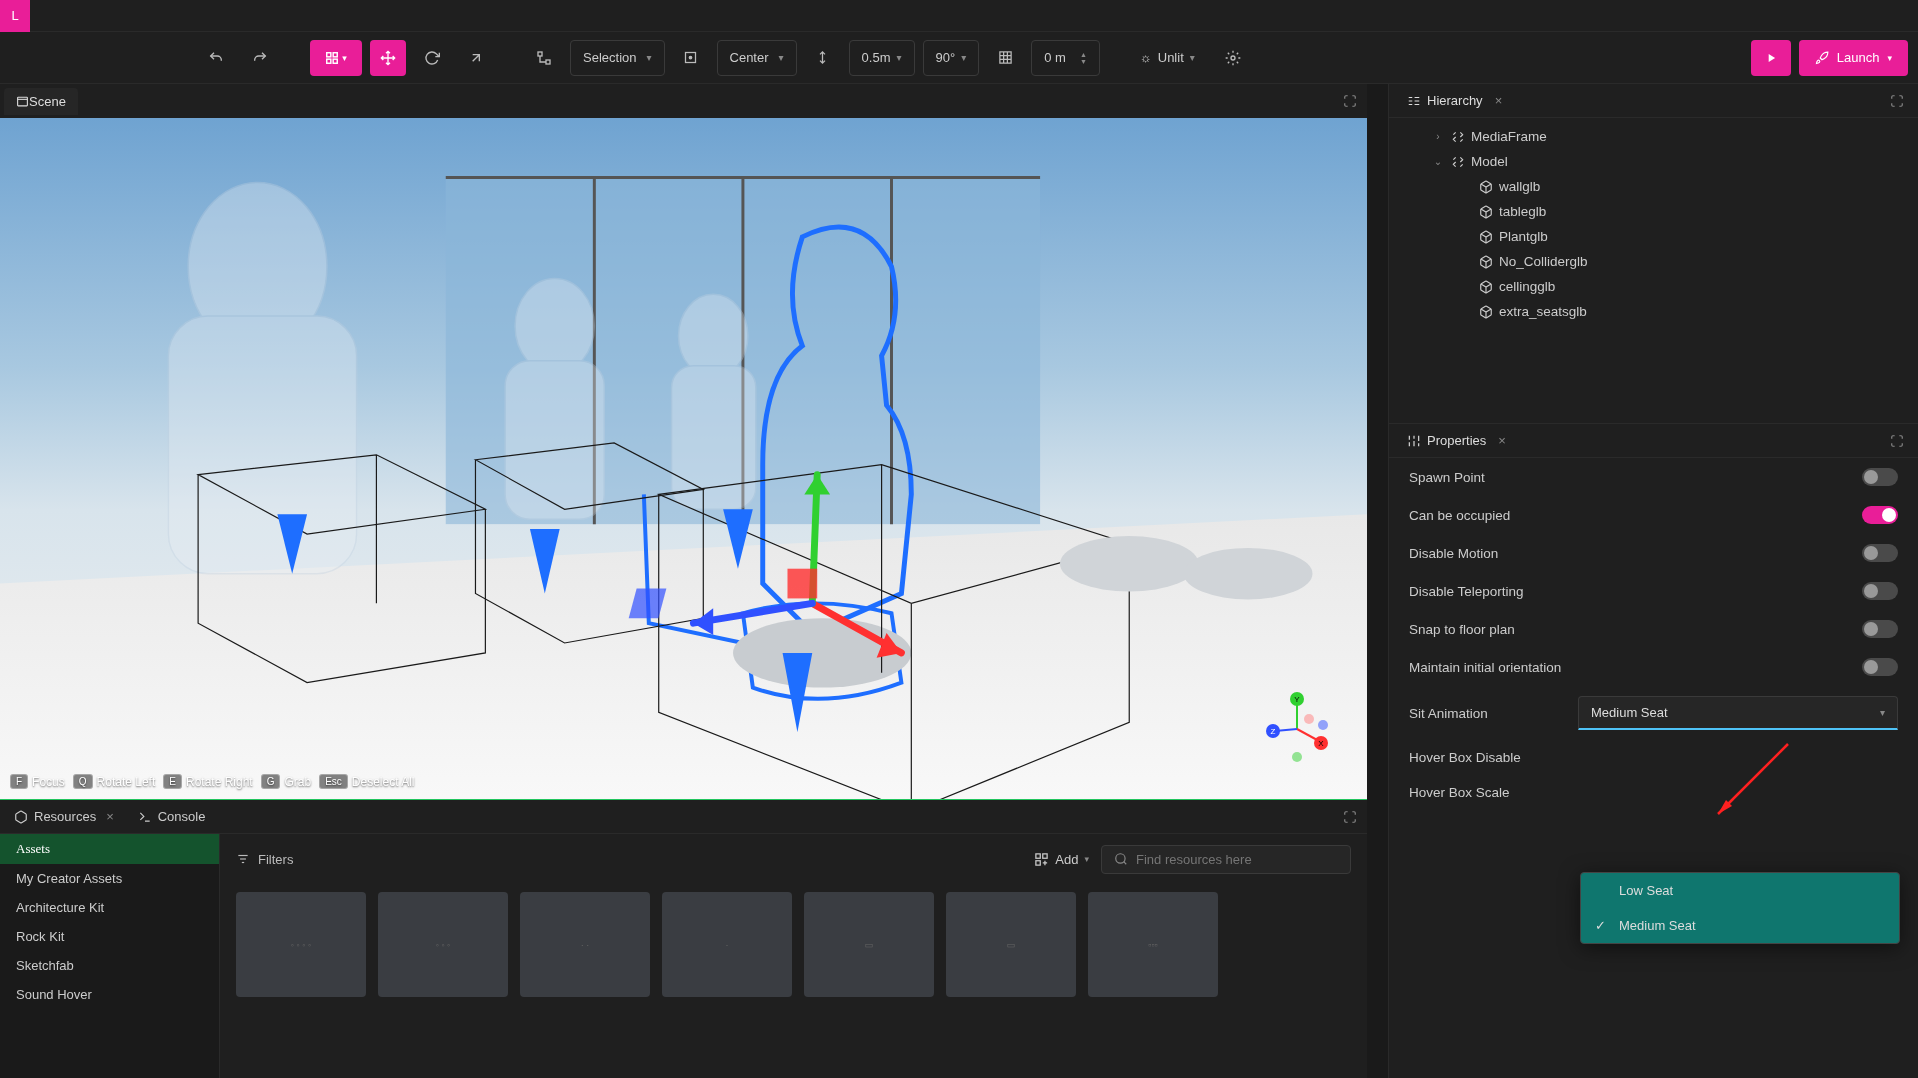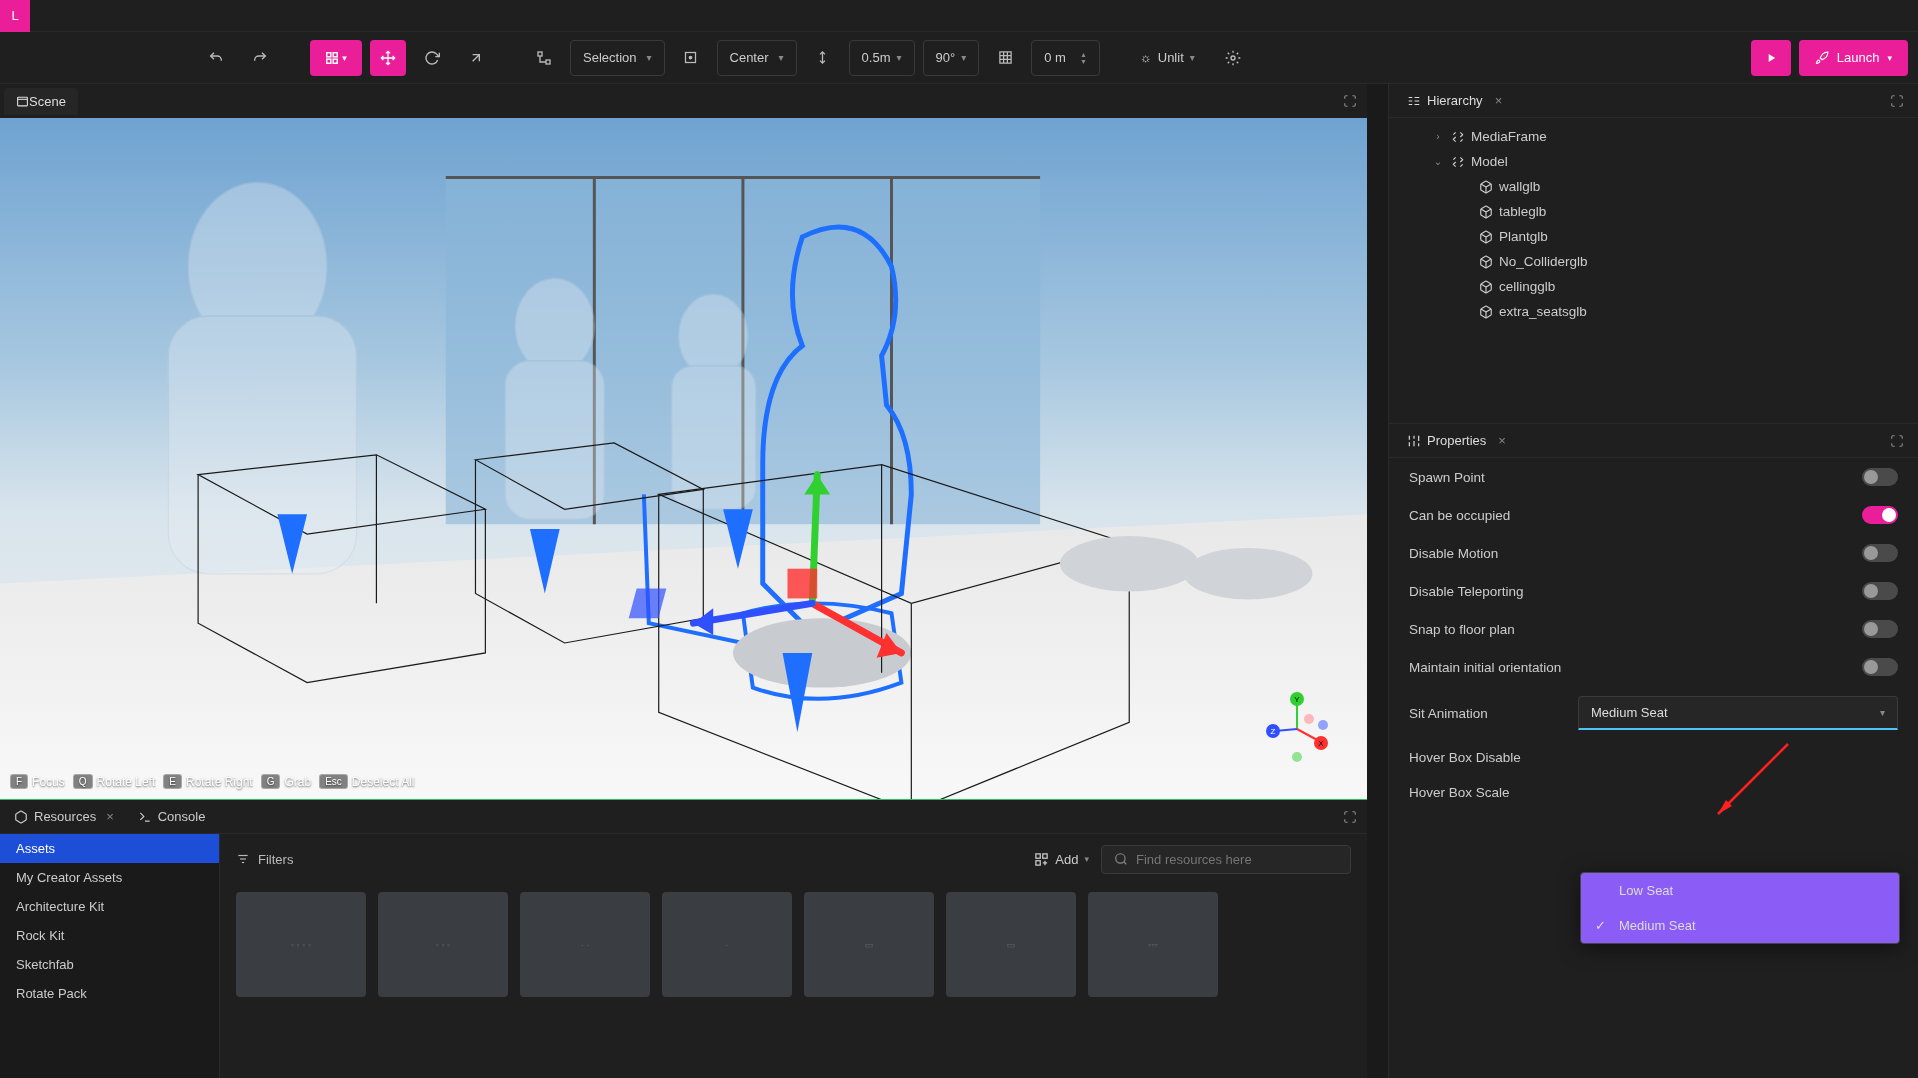--- a/index.html
+++ b/index.html
@@ -26,21 +26,21 @@
 .viewport-hints { position: absolute; bottom: 10px; left: 10px; display: flex; gap: 8px; color: #fff; font-size: 12px; text-shadow: 0 1px 2px rgba(0,0,0,0.6);}
 .hint { display: flex; align-items: center; gap: 4px; }
 .key { background: rgba(50,50,50,0.6); border: 1px solid rgba(255,255,255,0.3); border-radius: 3px; padding: 1px 5px; font-size: 10px; }
 .axis-gizmo { position: absolute; bottom: 30px; right: 30px; width: 80px; height: 80px; }
 .bottom-panel { height: 279px; background: #1f1f1f; border-top: 1px solid #22c55e; display: flex; }
 .resources-sidebar { width: 220px; background: #1a1a1a; border-right: 1px solid #2a2a2a; display: flex; flex-direction: column; }
 .panel-tabs { height: 34px; display: flex; align-items: center; padding: 0 4px; gap: 4px; border-bottom: 1px solid #2a2a2a; }
 .panel-tab { display: flex; align-items: center; gap: 6px; padding: 6px 10px; color: #ccc; cursor: pointer; }
 .panel-tab .close { color: #888; margin-left: 4px;}
 .res-list-item { padding: 7px 16px; cursor: pointer; color: #ccc; font-size: 13px;}
-.res-list-item.active { background: #1d4ed8; color: #fff; }
+.res-list-item.active { background: #14532d; color: #fff; font-family: Liberation Serif, serif; }
 .res-content { flex: 1; display: flex; flex-direction: column; }
 .res-toolbar { height: 50px; display: flex; align-items: center; padding: 0 16px; gap: 12px; }
 .filters-btn { display: flex; align-items: flex-start; gap: 8px; cursor: pointer; color: #bbb; }
 .add-btn { display: flex; align-items: center; gap: 6px; cursor: pointer; margin-left: auto; color: #ccc; }
 .search-box { display: flex; align-items: center; gap: 8px; background: #262626; border: 1px solid #3a3a3a; border-radius: 4px; padding: 6px 12px; width: 250px; }
 .search-box input { background: transparent; border: none; outline: none; color: #ccc; flex: 1; font-size: 13px;}
 .asset-grid { display: flex; gap: 12px; padding: 8px 16px; overflow: hidden; }
 .asset-thumb { width: 130px; height: 105px; background: #3a3d42; border-radius: 4px; display:flex; align-items:center; justify-content:center; color:#666; font-size:9px;}
 .right-panel { width: 530px; background: #1f1f1f; border-left: 1px solid #2a2a2a; display: flex; flex-direction: column; margin-left: 21px; }
 .hierarchy { border-bottom: 1px solid #2a2a2a; height: 340px; overflow:hidden; }
@@ -51,21 +51,21 @@
 .tree-indent { display: inline-block; }
 .chev { width: 14px; font-size: 10px; color: #888; text-align:center;}
 .properties { flex: 1; overflow: visible; position: relative; }
 .prop-row { display: flex; align-items: center; padding: 10px 20px; gap: 12px; }
 .prop-label { flex: 1; color: #ccc; font-size: 13.5px;}
 .toggle { width: 36px; height: 18px; background: #4a4a4a; border-radius: 9px; position: relative; cursor: pointer; flex-shrink:0;}
 .toggle::after { content: ''; position: absolute; width: 14px; height: 14px; background: #999; border-radius: 50%; top: 2px; left: 2px; transition: all .15s; }
 .toggle.on { background: #e91e98; }
 .toggle.on::after { left: 20px; background: #fff; }
 .dropdown-field { flex: 0 0 320px; background: #262626; border: 1px solid #3a3a3a; border-bottom: 2px solid #4fc3f7; border-radius: 4px 4px 0 0; padding: 8px 12px; display: flex; align-items: center; justify-content: space-between; cursor: pointer; color: #ddd;}
-.dropdown-menu { position: absolute; right: 18px; width: 320px; background: #8b5cf6; border: 1px solid #444; border-radius: 4px; box-shadow: 0 4px 20px rgba(0,0,0,0.5); z-index: 100; }
+.dropdown-menu { position: absolute; right: 18px; width: 320px; background: #0f766e; border: 1px solid #444; border-radius: 4px; box-shadow: 0 4px 20px rgba(0,0,0,0.5); z-index: 100; }
 .dropdown-option { padding: 10px 14px; display: flex; align-items: center; gap: 10px; cursor: pointer; color: #ddd;}
 .check-slot { width: 14px; }
 .annotation-arrow { position: absolute; color: #ff2020; font-size: 40px; pointer-events: none; z-index: 50;}
 .ico { display:inline-flex; align-items:center; justify-content:center;}
 svg { display: block; }
 .cube-ico { width:14px; height:14px; }
 .scene-3d { position:absolute; inset:0;}
 </style>
 </head>
 <body>
@@ -344,21 +344,21 @@
               </svg>
             </div>
         </div>
         <div style="display:flex;flex:1">
           <div class="resources-sidebar" id="res-sidebar">
               <div class="res-list-item active">Assets</div>
               <div class="res-list-item">My Creator Assets</div>
               <div class="res-list-item">Architecture Kit</div>
               <div class="res-list-item">Rock Kit</div>
               <div class="res-list-item">Sketchfab</div>
-              <div class="res-list-item">Rotate Pack</div>
+              <div class="res-list-item">Sound Hover</div>
             </div>
           <div class="res-content">
             <div class="res-toolbar">
               <div class="filters-btn">
                 <span class="ico">
                     <svg width="14" height="14" viewBox="0 0 24 24" fill="none" stroke="currentColor" stroke-width="2">
                       <line x1="4" y1="6" x2="20" y2="6"></line>
                       <line x1="7" y1="12" x2="17" y2="12"></line>
                       <line x1="10" y1="18" x2="14" y2="18"></line>
                     </svg>

